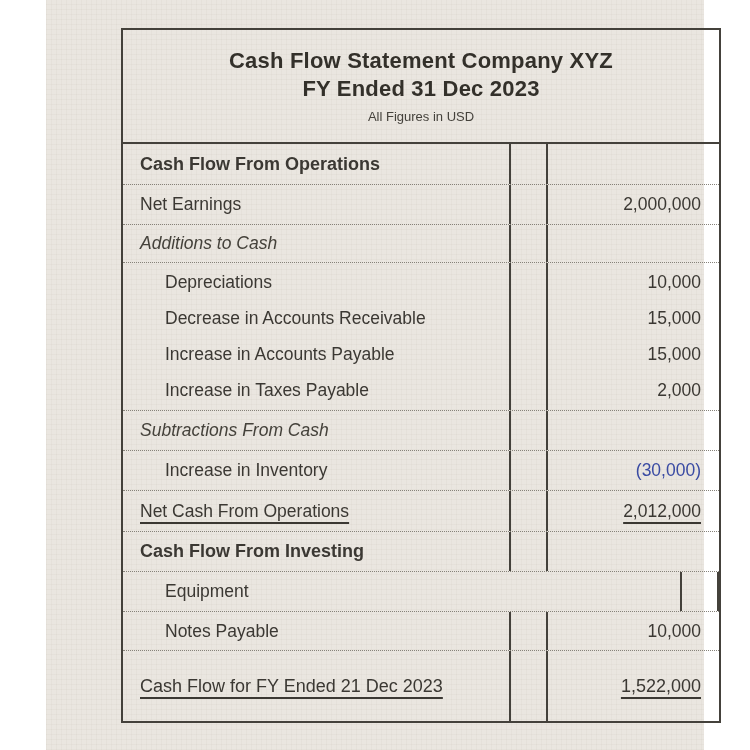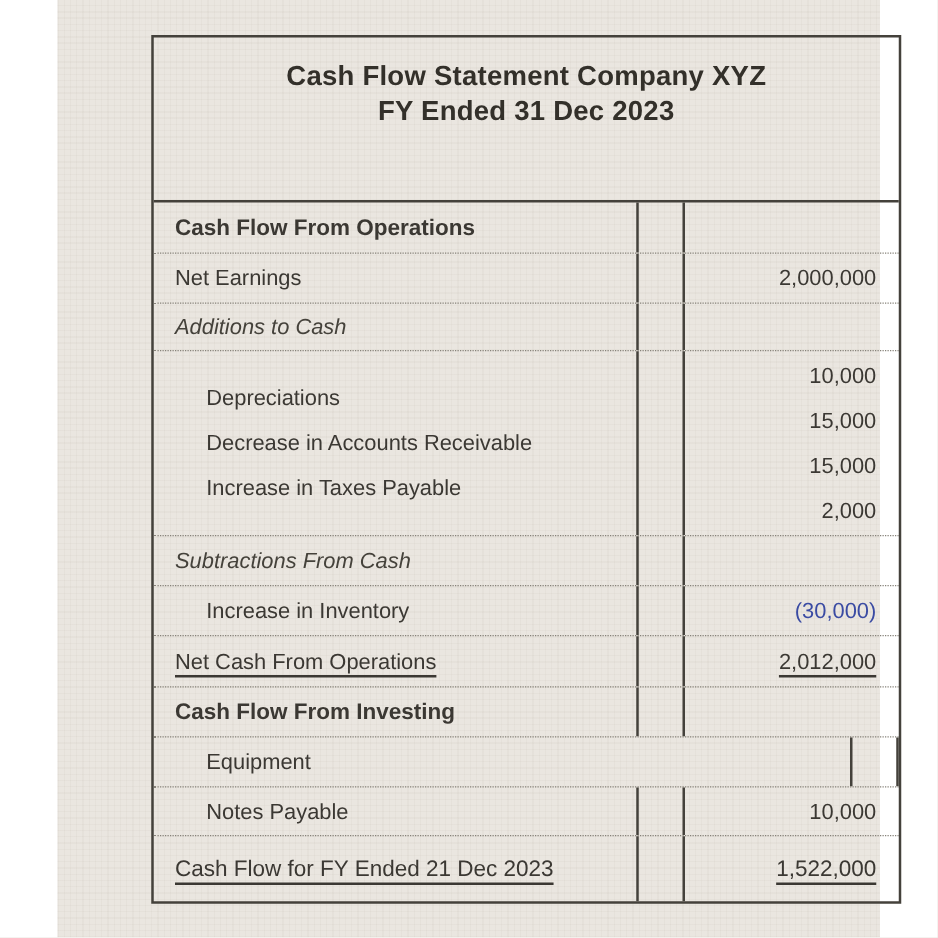--- a/index.html
+++ b/index.html
@@ -16,21 +16,21 @@
       repeating-linear-gradient(0deg, rgba(125,112,90,0.045) 0 1px, transparent 1px 5px),
       repeating-linear-gradient(90deg, rgba(125,112,90,0.045) 0 1px, transparent 1px 5px);
   }
   .sheet{
     position:absolute;left:75px;top:28px;width:600px;height:695px;
     box-sizing:border-box;border:2px solid var(--border,#44413b);
     display:flex;flex-direction:column;
     color:var(--text,#3b3833);
   }
   .hdr{
-    box-sizing:border-box;height:132px;
+    box-sizing:border-box;height:114px;
     border-bottom:2px solid var(--border,#44413b);
     text-align:center;padding-top:17px;
   }
   .hdr .t1,.hdr .t2{
     font-size:22px;font-weight:600;letter-spacing:.2px;
     line-height:28px;color:#33302a;
   }
   .hdr .t3{font-size:13px;margin-top:6px;color:#45423c;}
   .row{
     box-sizing:border-box;display:flex;align-items:center;
@@ -64,20 +64,21 @@
 </style>
 </head>
 <body>
 
 <div class="paper">
   <div class="sheet">
 
     <div class="hdr">
       <div class="t1">Cash Flow Statement Company XYZ</div>
       <div class="t2">FY Ended 31 Dec 2023</div>
+      <div class="t3">All Figures in USD</div>
     </div>
 
     <div class="row first bold" style="height:40px">
       <div class="c-label">Cash Flow From Operations</div>
       <div class="c-mid"></div>
       <div class="c-val"></div>
     </div>
 
     <div class="row" style="height:40px">
       <div class="c-label">Net Earnings</div>
@@ -88,20 +89,21 @@
     <div class="row italic" style="height:38px">
       <div class="c-label">Additions to Cash</div>
       <div class="c-mid"></div>
       <div class="c-val"></div>
     </div>
 
     <div class="row block" style="height:148px">
       <div class="c-label">
         <div>Depreciations</div>
         <div>Decrease in Accounts Receivable</div>
+        <div>Increase in Accounts Payable</div>
         <div>Increase in Taxes Payable</div>
       </div>
       <div class="c-mid"></div>
       <div class="c-val">
         <div>10,000</div>
         <div>15,000</div>
         <div>15,000</div>
         <div>2,000</div>
       </div>
     </div>

